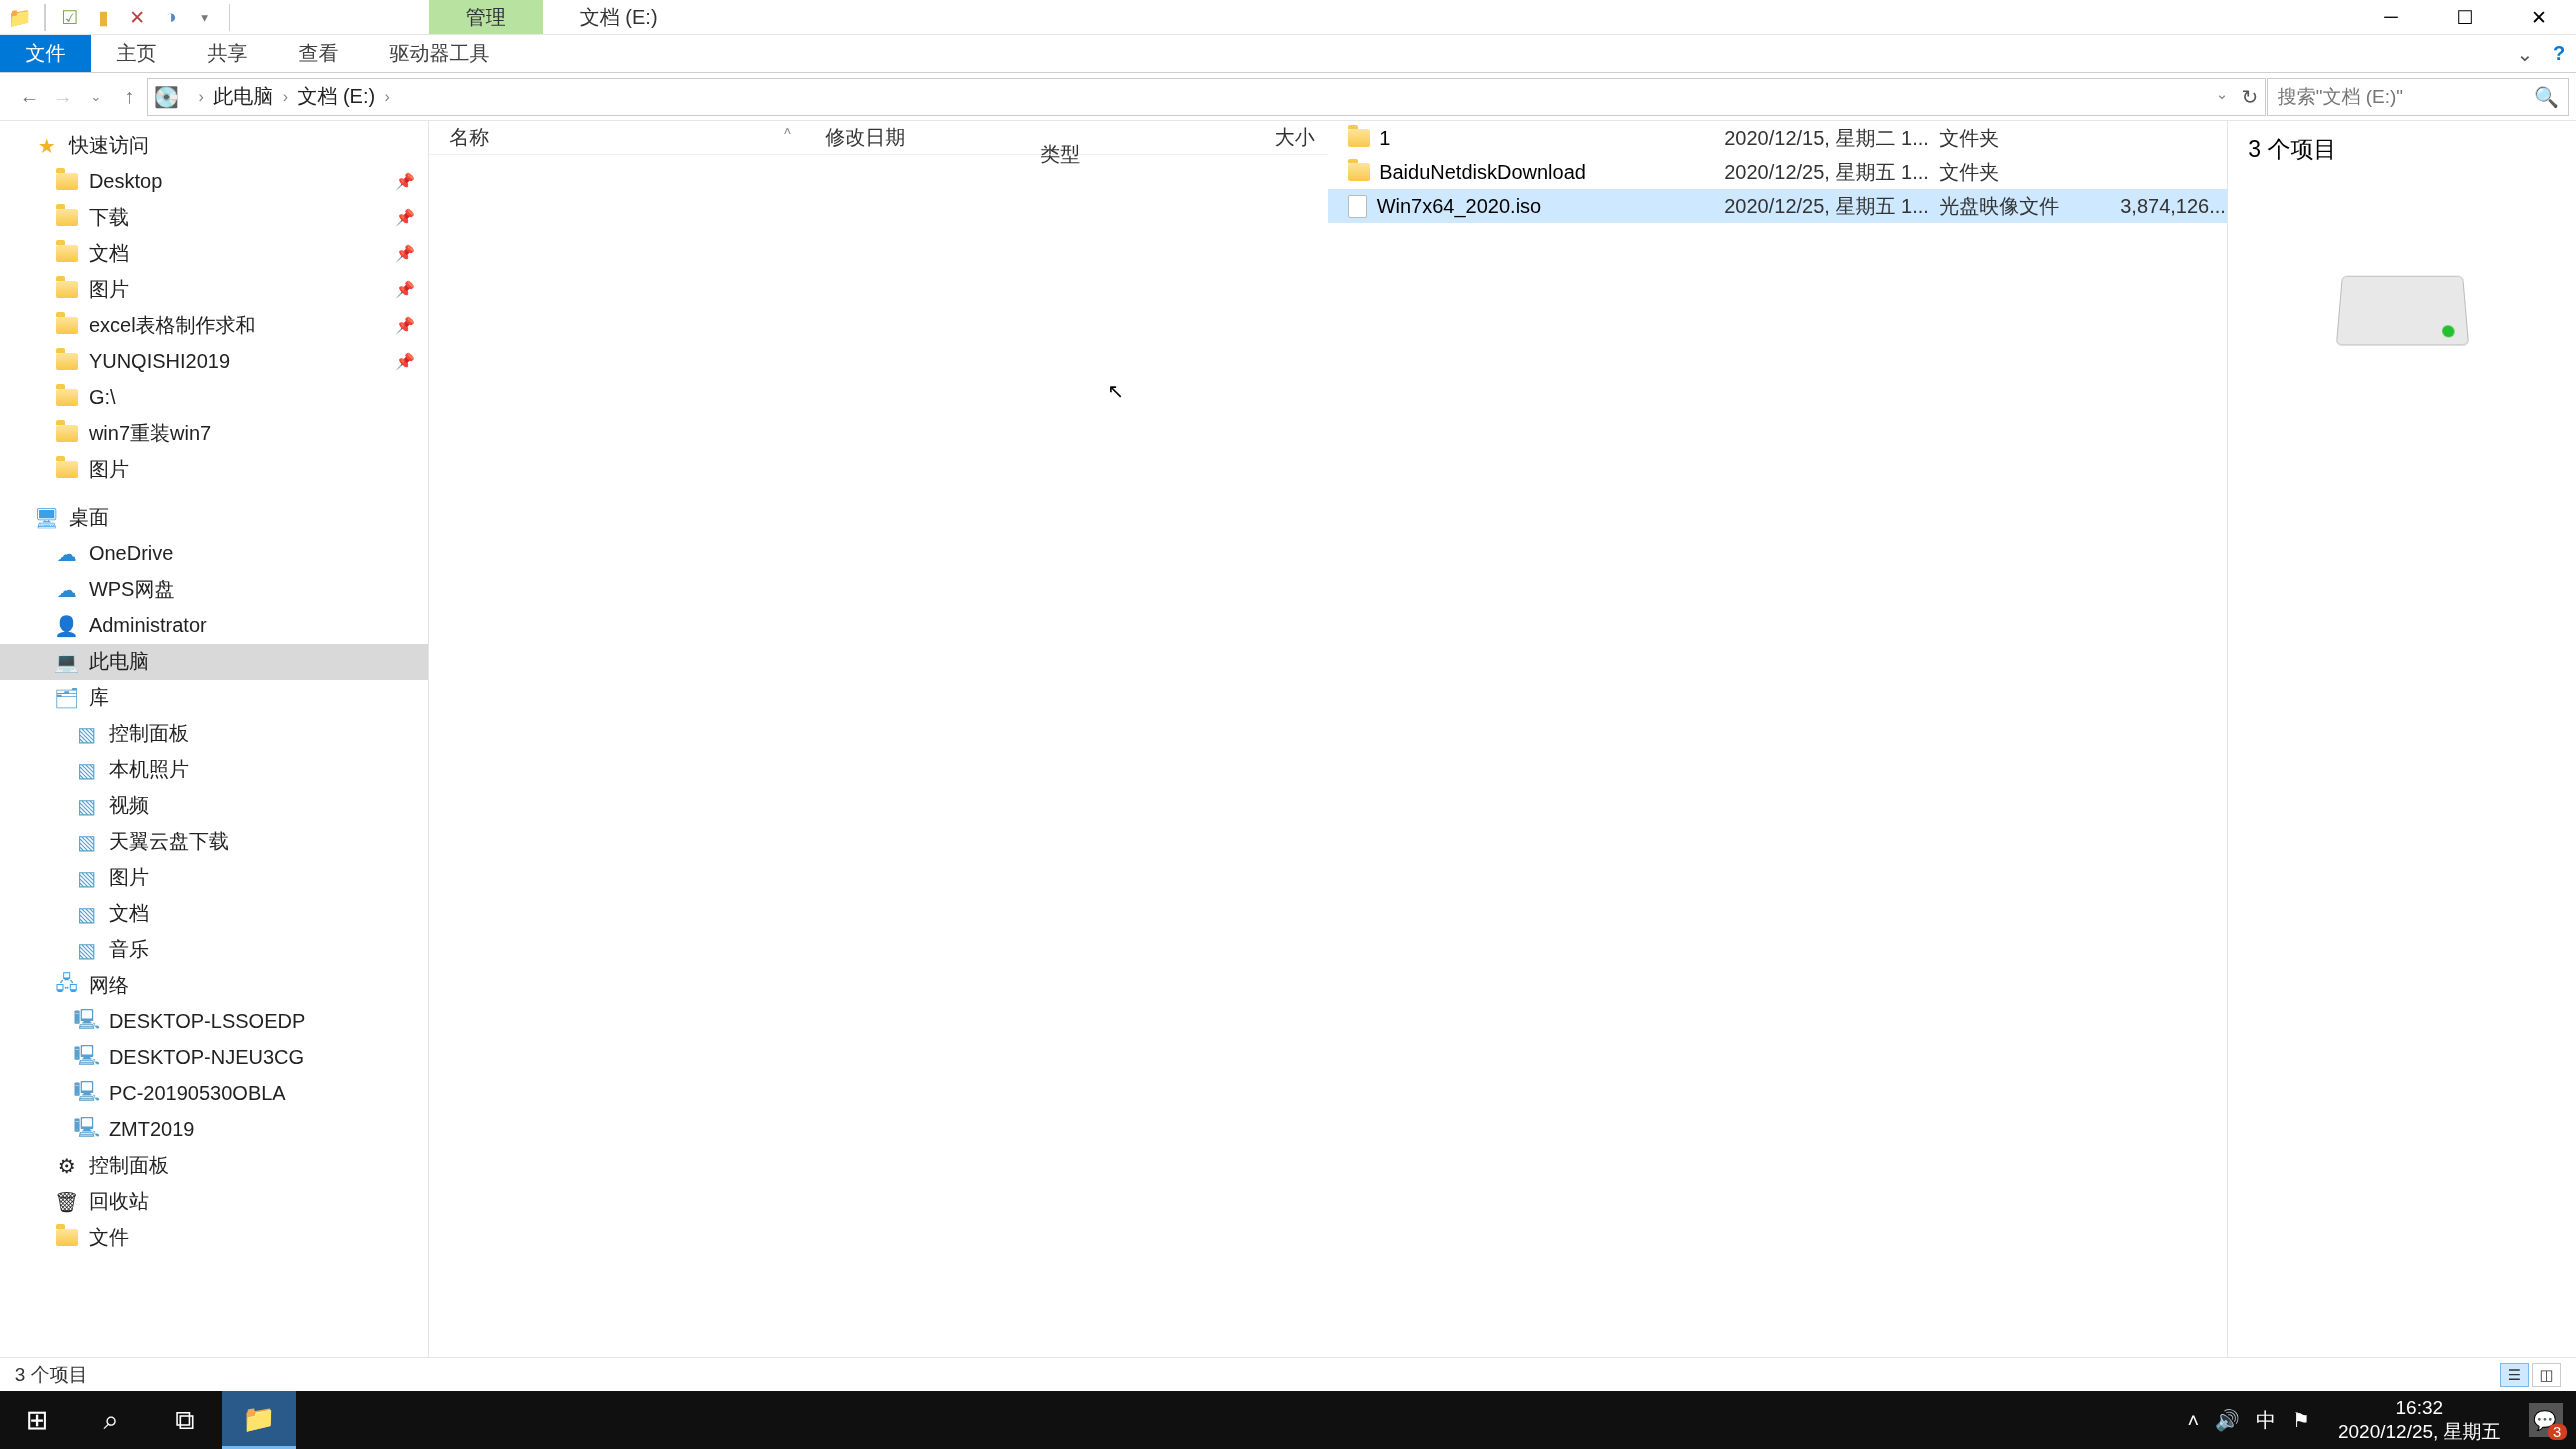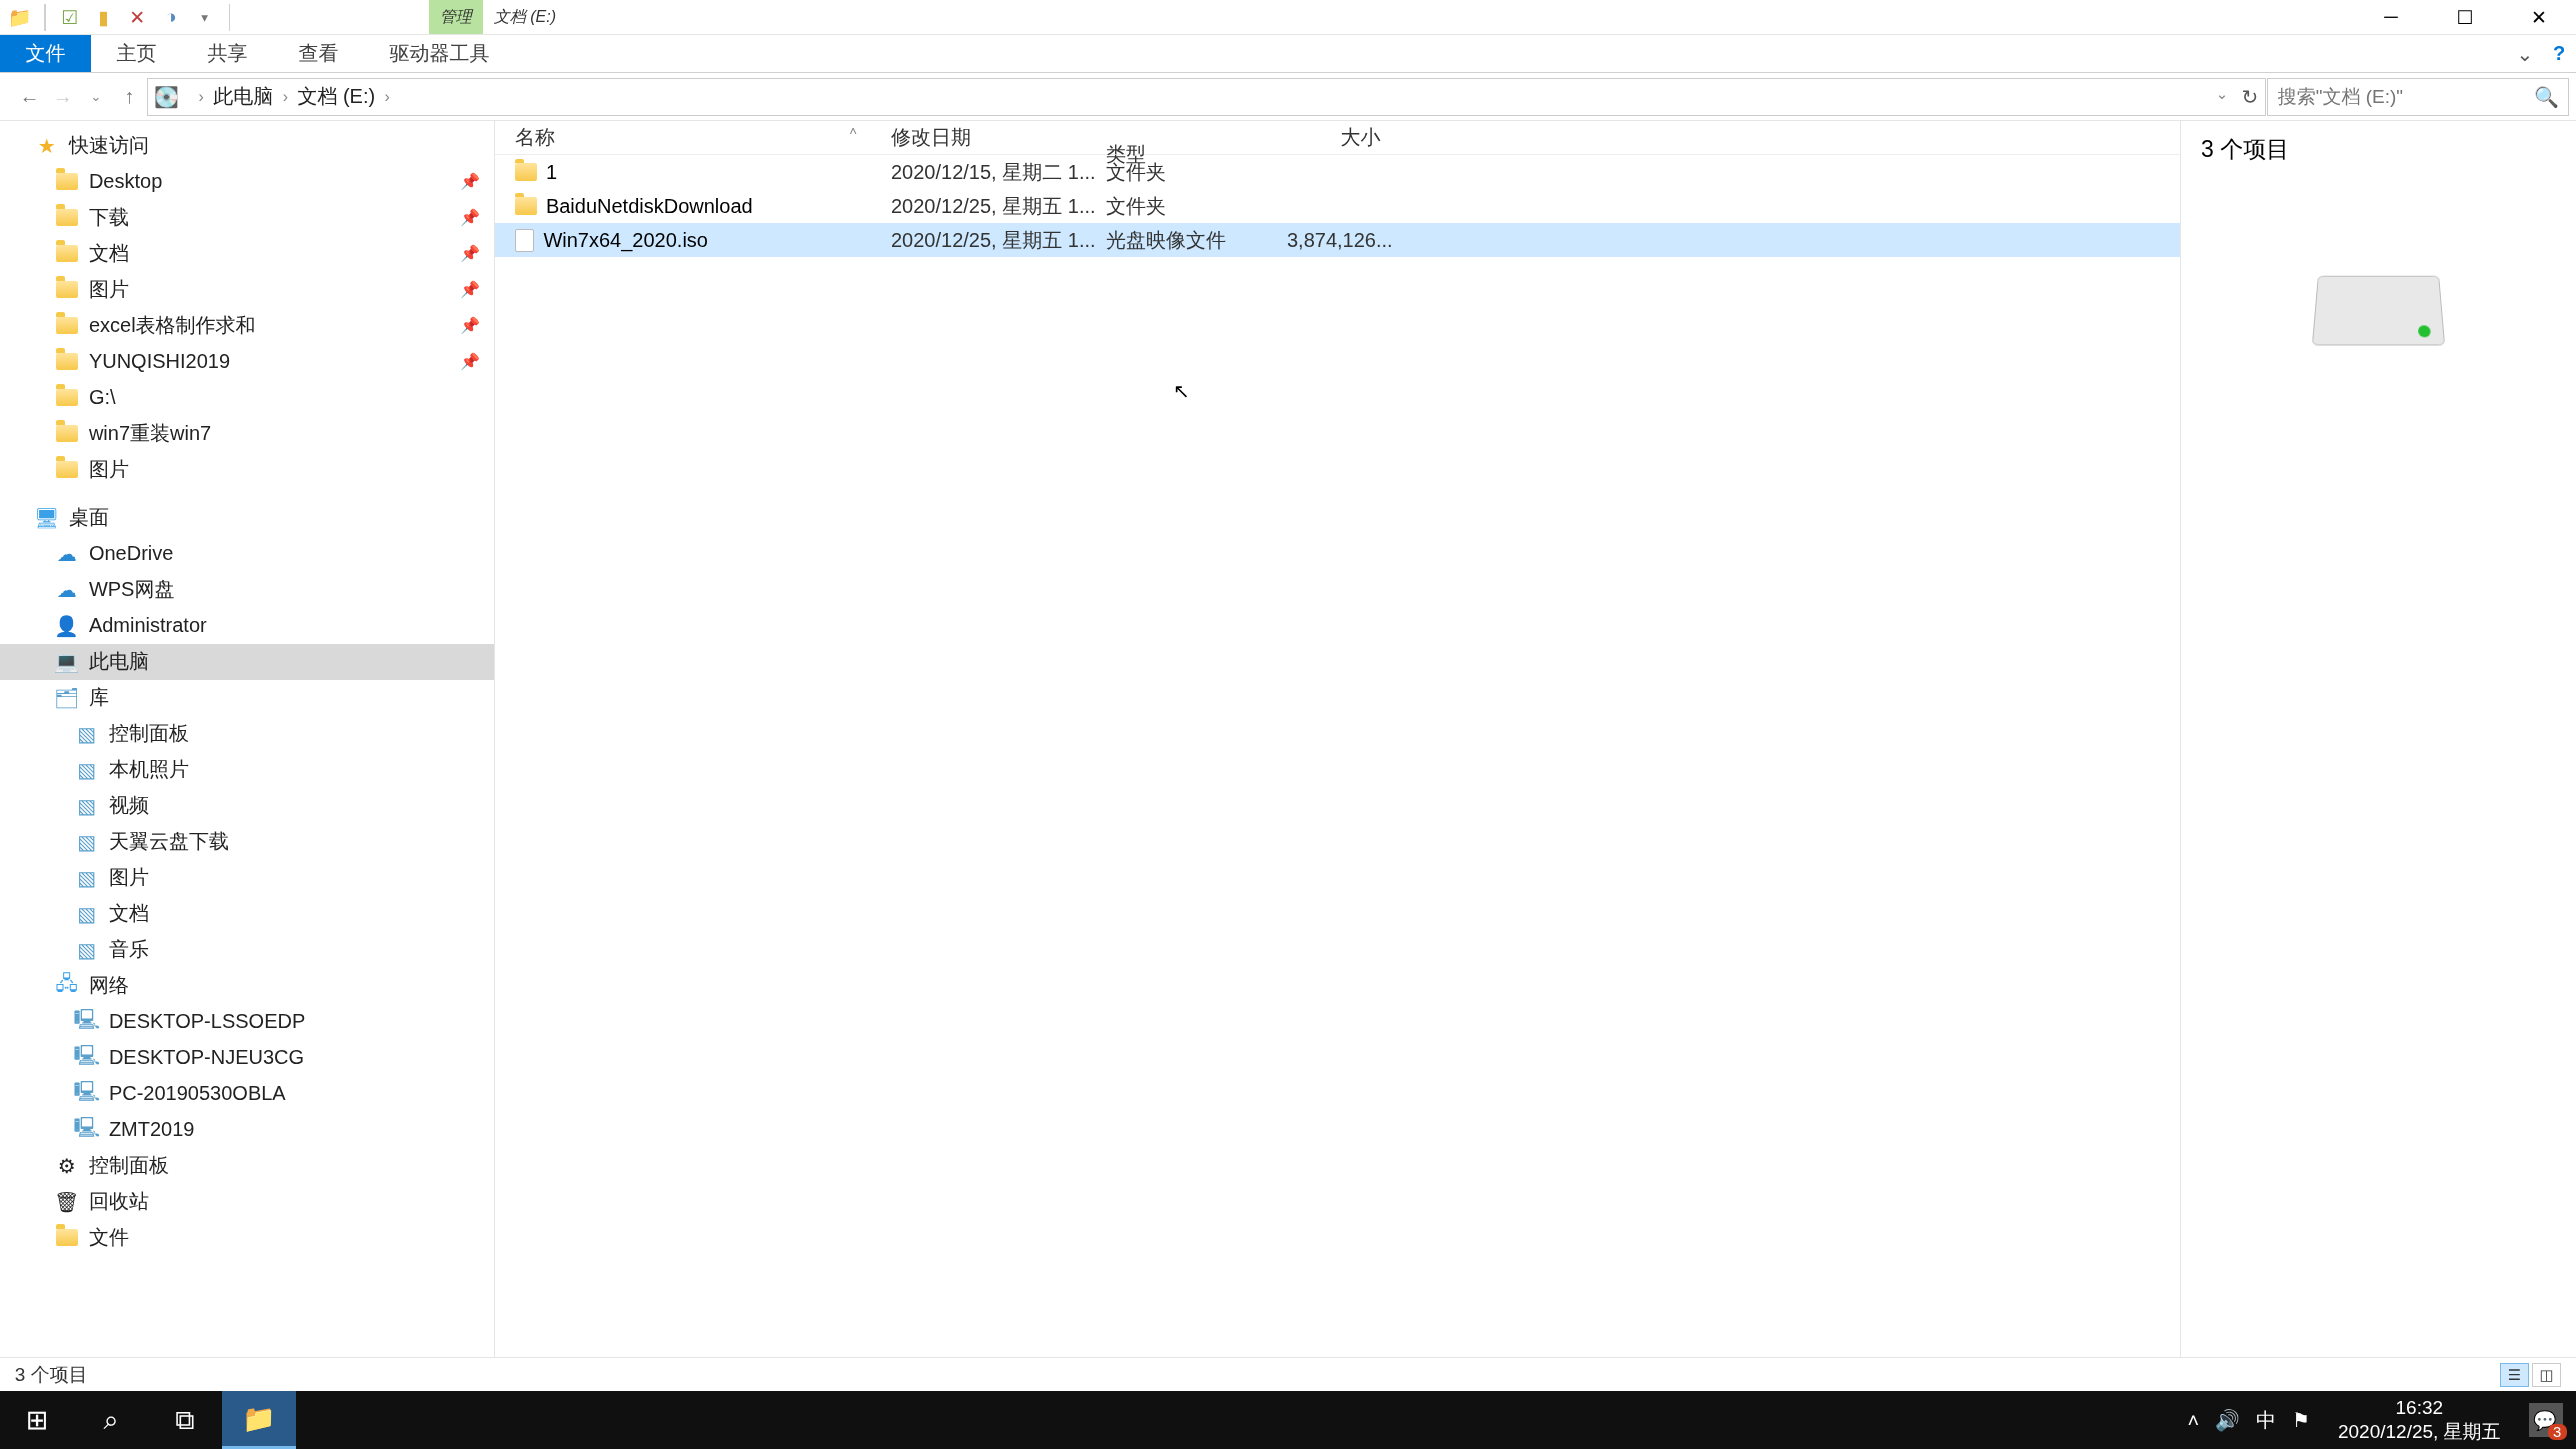--- a/index.html
+++ b/index.html
@@ -5,21 +5,21 @@
 * { margin: 0; padding: 0; box-sizing: border-box; font-family: "Microsoft YaHei", "Segoe UI", sans-serif; }
 html, body { width: 2576px; height: 1449px; overflow: hidden; background: #fff; }
 .window { width: 2576px; height: 1391px; display: flex; flex-direction: column; font-size: 20px; }
 
 
 .titlebar { height: 35px; display: flex; align-items: center; background: #fff; border-bottom: 0.7px solid #e5e5e5; }
 .qat { display: flex; align-items: center; gap: 6.7px; padding: 0 6.7px; }
 .qat-icon { width: 27px; height: 27px; display: flex; align-items: center; justify-content: center; font-size: 19px; }
 .qat-sep { width: 1.3px; height: 27px; background: #d0d0d0; margin: 0 4px; }
 .title-tabs { display: flex; align-items: stretch; height: 100%; margin-left: 188px; }
-.title-tab { padding: 0 11px; display: flex; align-items: center; font-size: 16px; color: #333; font-style: italic; }
+.title-tab { padding: 0 37px; display: flex; align-items: center; font-size: 20px; color: #333; }
 .title-tab.contextual { background: #b7e29f; color: #333; }
 .title-controls { margin-left: auto; display: flex; }
 .title-btn { width: 74px; height: 35px; display: flex; align-items: center; justify-content: center; font-size: 19px; }
 
 
 .ribbon { height: 38px; display: flex; align-items: stretch; border-bottom: 0.7px solid #d0d0d0; }
 .ribbon-tab { padding: 0 25.5px; display: flex; align-items: center; font-size: 20px; color: #404040; }
 .ribbon-tab.file { background: #0078d7; color: #fff; }
 .ribbon-dropdown { margin-left: auto; width: 34px; display:flex; align-items:center; justify-content:center; color:#555; }
 .ribbon-help { width:34px; display:flex; align-items:center; justify-content:center; color:#0078d7; font-weight:bold; }
@@ -39,21 +39,21 @@
 .sidebar { width: 495px; border-right: 0.7px solid #e5e5e5; overflow: auto; padding-top: 6.7px; }
 .tree-item { height: 36px; display: flex; align-items: center; font-size: 20px; color:#222; }
 .tree-item.selected { background: #d9d9d9; }
 .tree-item .pin { margin-left: auto; margin-right: 13.4px; color:#888; font-size:16px; }
 .tree-icon { width: 25.5px; height: 25.5px; margin-right: 9.4px; display:flex; align-items:center; justify-content:center; font-size:20px; }
 .lvl0 { padding-left: 34px; }
 .lvl1 { padding-left: 54px; }
 .lvl2 { padding-left: 74px; }
 .spacer-row { height: 12px; }
 
-.content { flex: 1; display: flex; flex-direction: column; }
+.content { flex: 1; display: flex; flex-direction: row; }
 .columns { height: 34px; display: flex; align-items: center; border-bottom: 0.7px solid #eee; color:#333; }
 .col-name { width: 396px; padding-left: 20px; position:relative; }
 .col-name .sort-arrow { position:absolute; right:34px; top:0; color:#888; font-size:13.4px;}
 .col-date { width: 215px; }
 .col-type { width: 181px; margin-top: 34px; }
 .col-size { width: 107px; text-align:right; padding-right:13.4px; }
 
 .filelist { flex:1; }
 .file-row { height: 34px; display: flex; align-items: center; font-size: 20px; }
 .file-row.selected { background: #cde8ff; }

